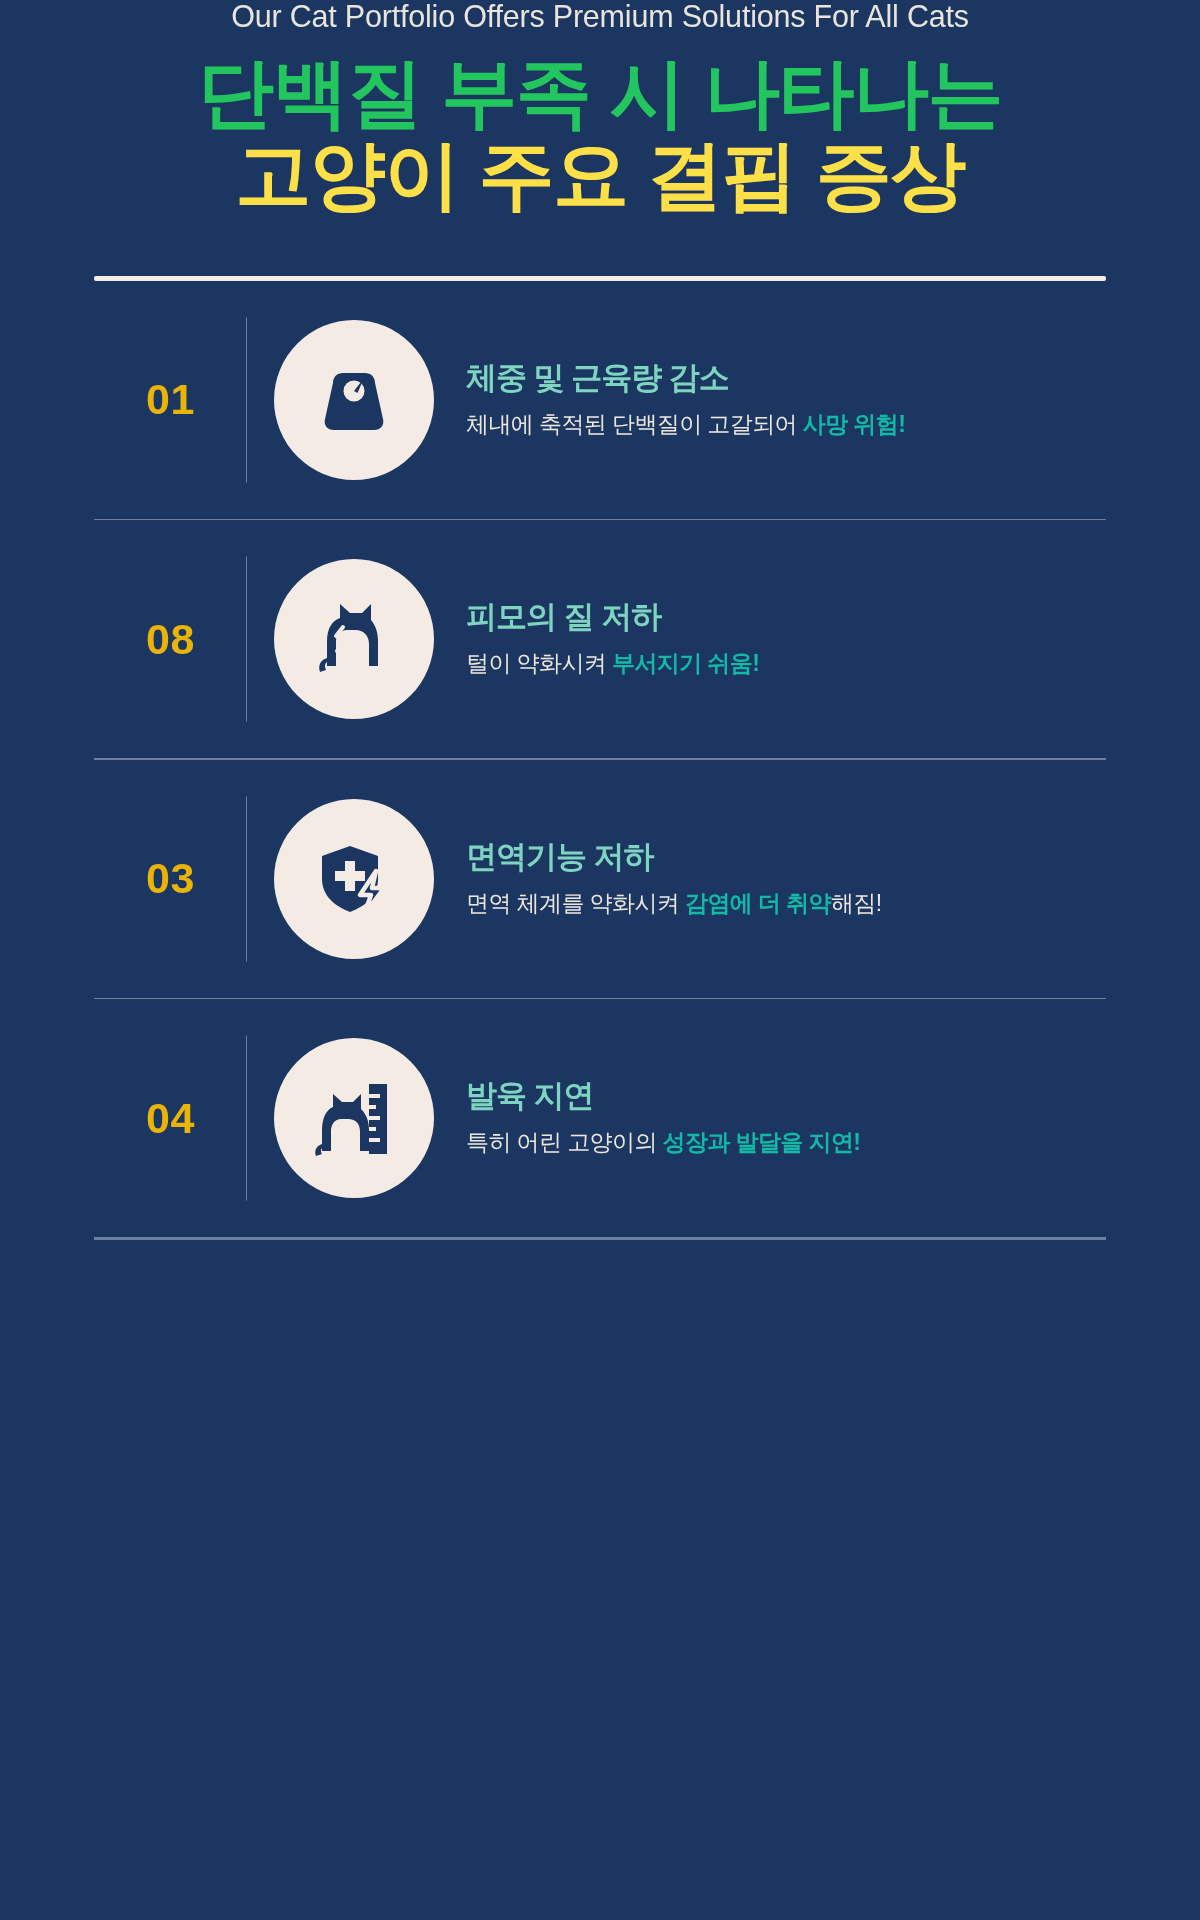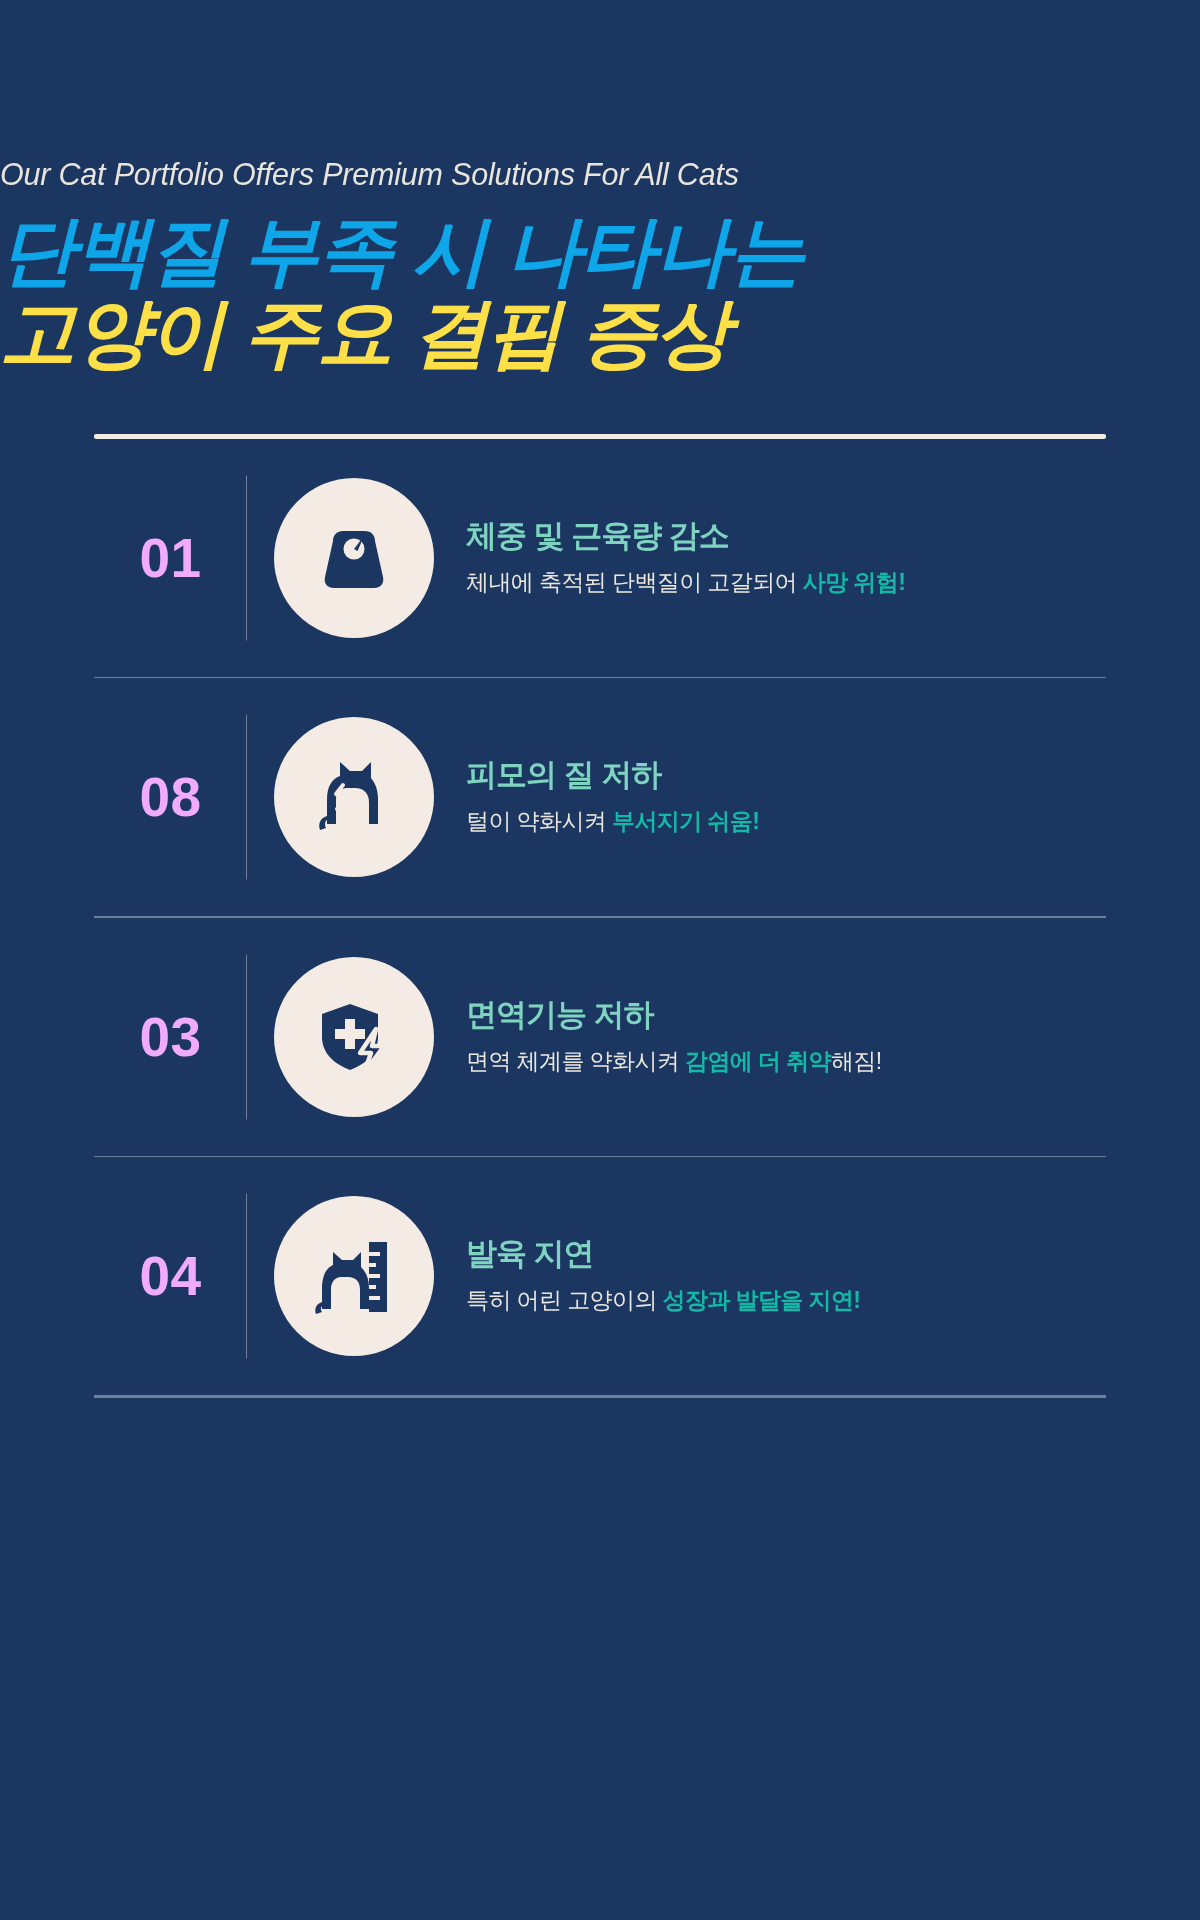--- a/index.html
+++ b/index.html
@@ -10,42 +10,40 @@
     overflow:hidden;
   }
   .page {
     position:relative;
     width:1200px; height:1920px;
     background:#1b3660;
   }
 
   
   .header {
-    padding-top:158px;
-    text-align:left;
-    font-style:italic;
+    text-align:center;
   }
   .eyebrow {
     font-size:30.5px;
     letter-spacing:-0.2px;
     color:#e9e4dc;
     font-weight:400;
     line-height:1.1;
   }
   .title-block {
     margin-top:18px;
   }
   .title-line {
     font-weight:900;
     font-size:76px;
     line-height:1.08;
     letter-spacing:-1.5px;
     white-space:nowrap;
   }
-  .title-line.one { color:#0ea5e9; }
+  .title-line.one { color:#22c55e; }
   .title-line.two { color:#fde047; margin-top:0; }
 
   
   .list {
     position:relative;
     margin:0 auto;
     width:1012px;
     padding-top:60px;
   }
   .rule {
@@ -68,23 +66,23 @@
   }
   .num-cell {
     width:153px;
     flex:0 0 153px;
     display:flex;
     align-items:center;
     justify-content:center;
     position:relative;
   }
   .num {
-    font-size:55px;
+    font-size:43px;
     font-weight:800;
-    color:#f0abfc;
+    color:#eab308;
     letter-spacing:0.5px;
   }
   .vdivider {
     position:absolute;
     right:0;
     top:50%;
     transform:translateY(-50%);
     width:1.5px;
     height:165px;
     background:#6c7f9c;

